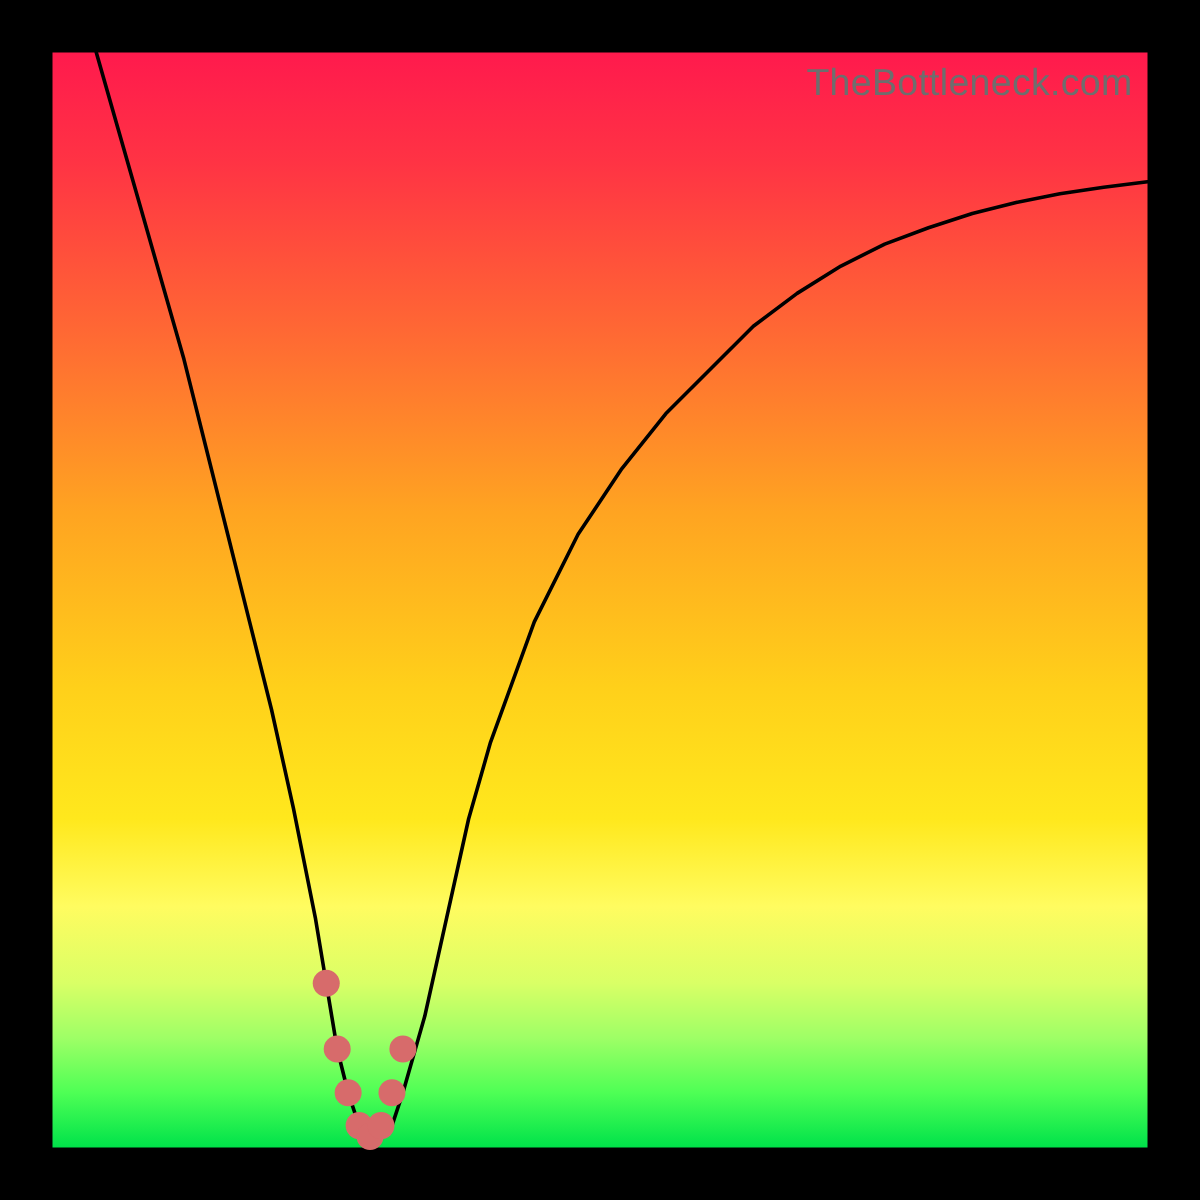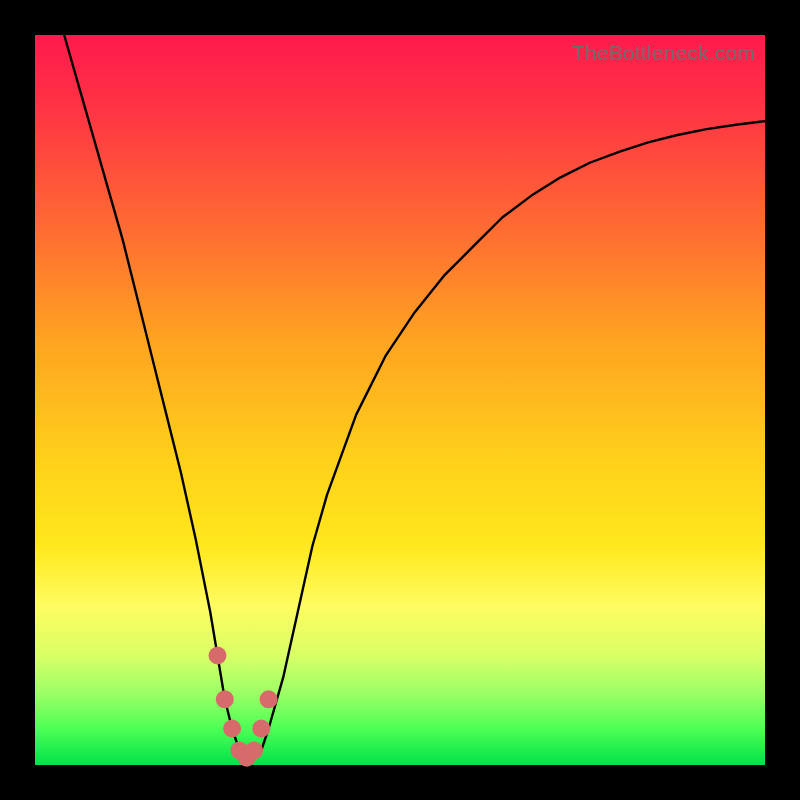--- a/index.html
+++ b/index.html
@@ -38,21 +38,21 @@
       #9eff66 90%,
       #4eff55 95%,
       #00e24a 100%
     );
   }
   .attribution {
     position: absolute;
     top: 6px;
     right: 10px;
     color: #6e6e6e;
-    font-size: 21px;
+    font-size: 25px;
     font-weight: 500;
     letter-spacing: 0.2px;
   }
   svg.curve {
     position: absolute;
     left: 0;
     top: 0;
     width: 730px;
     height: 730px;
     overflow: visible;

